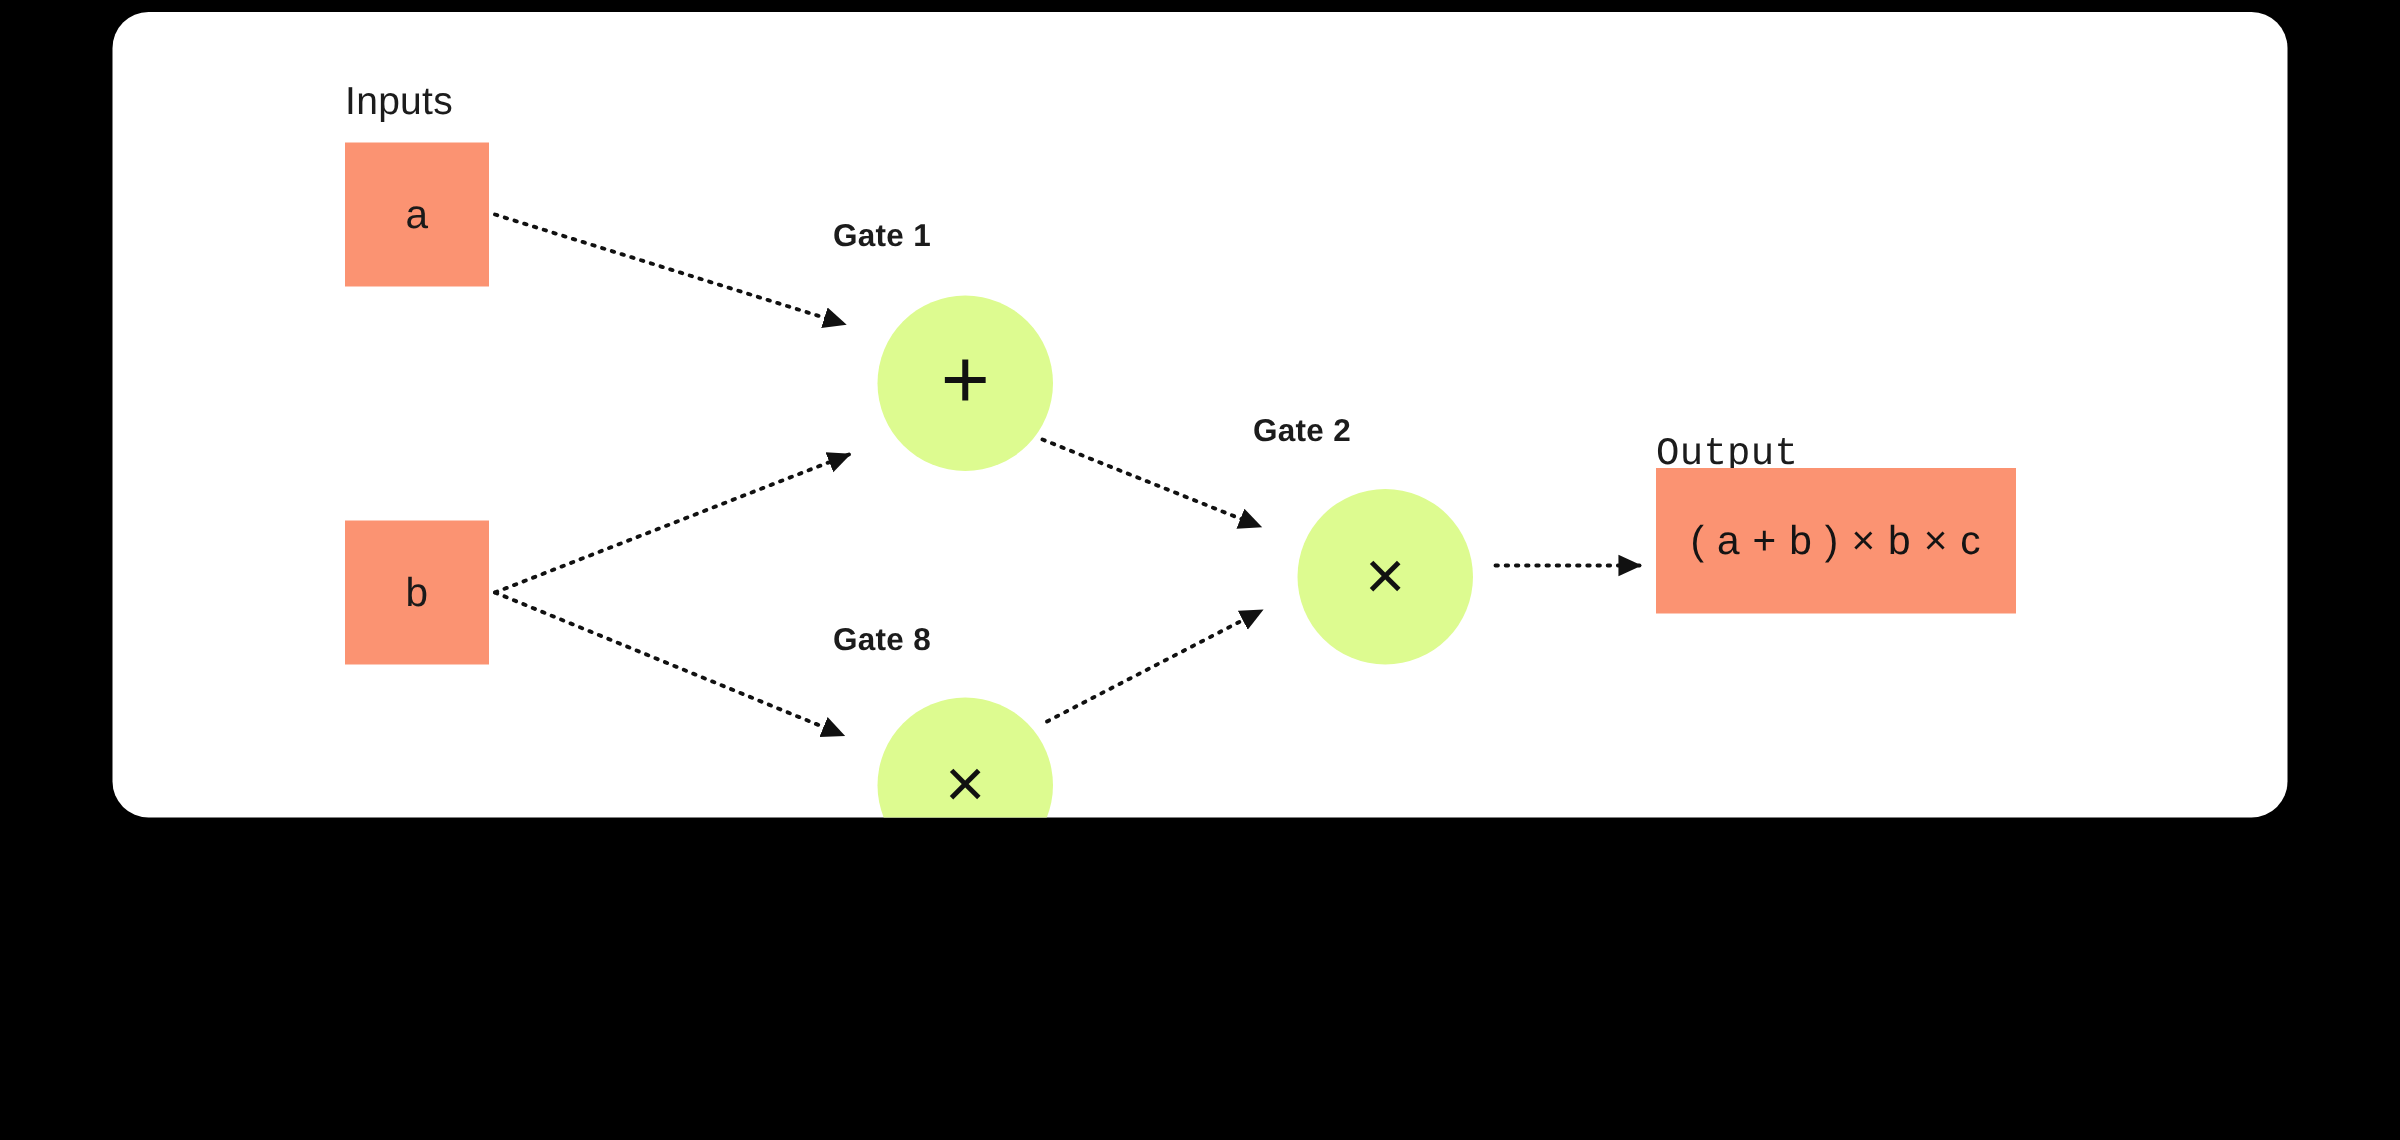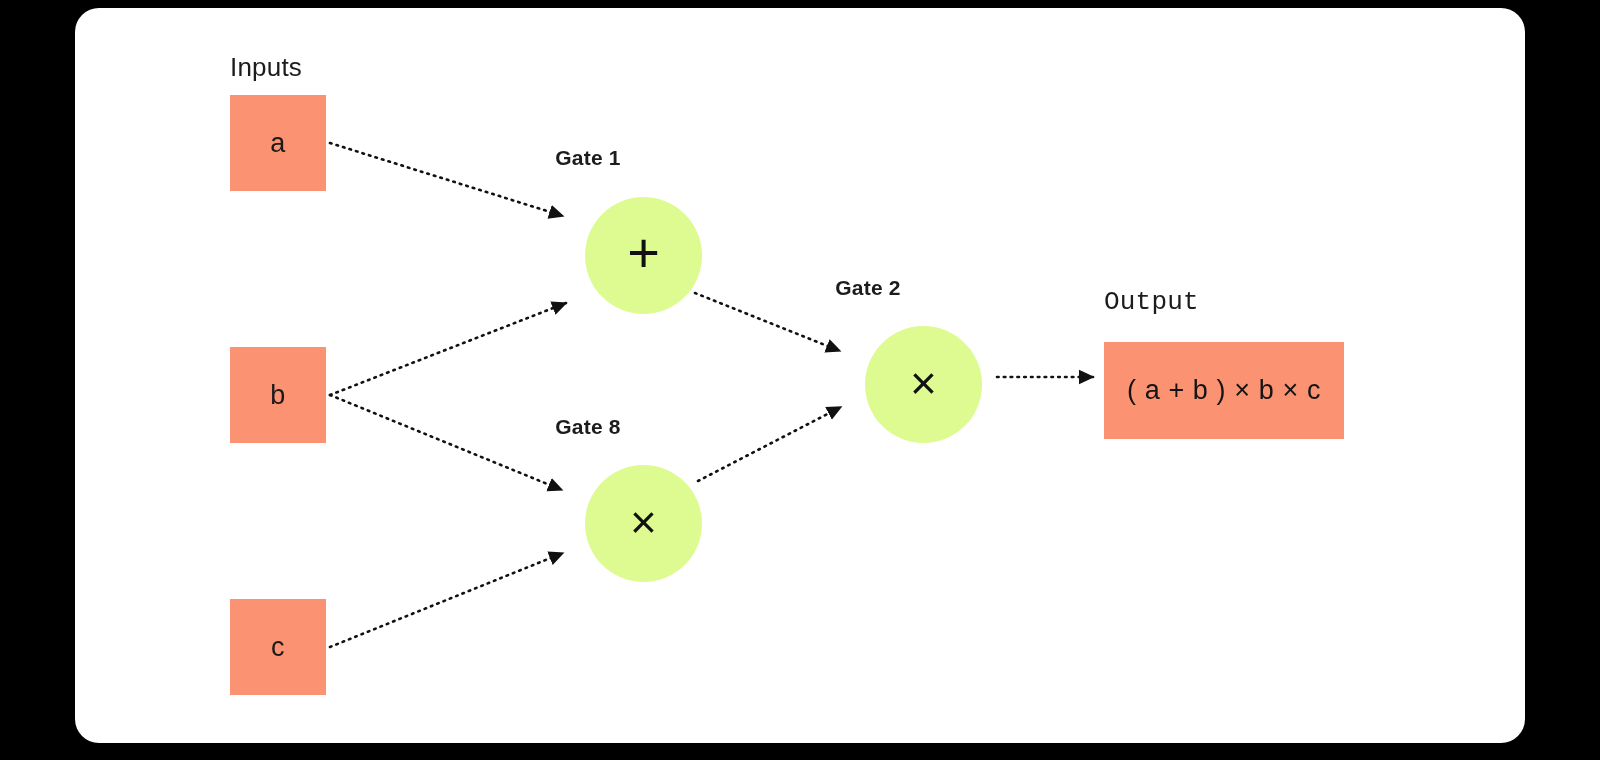--- a/index.html
+++ b/index.html
@@ -17,21 +17,21 @@
     position: relative;
     width: 1600px;
     height: 760px;
     background: #000000;
   }
   #canvas {
     position: absolute;
     left: 75px;
     top: 8px;
     width: 1450px;
-    height: 735px;
+    height: 537px;
     background: #ffffff;
     border-radius: 24px;
     overflow: hidden;
   }
   
   #edges {
     position: absolute;
     left: 0;
     top: 0;
     width: 1600px;
@@ -159,18 +159,18 @@
     <div class="node gate-circle" style="left:510px; top:457px;">
       <span class="gate-glyph">×</span>
     </div>
 
     <div class="gate-label" style="left:723px; top:268px; width:140px;">Gate 2</div>
     <div class="node gate-circle" style="left:790px; top:318px;">
       <span class="gate-glyph">×</span>
     </div>
 
     <div class="section-label" style="left:1029px; top:279px;font-family:Liberation Mono, monospace;">Output</div>
-    <div class="node output-box" style="left:1029px; top:334px;align-items:center;">
+    <div class="node output-box" style="left:1029px; top:304px;align-items:center;">
       <span>( a + b ) × b × c</span>
     </div>
 
   </div>
 </div>
 
 </body></html>

